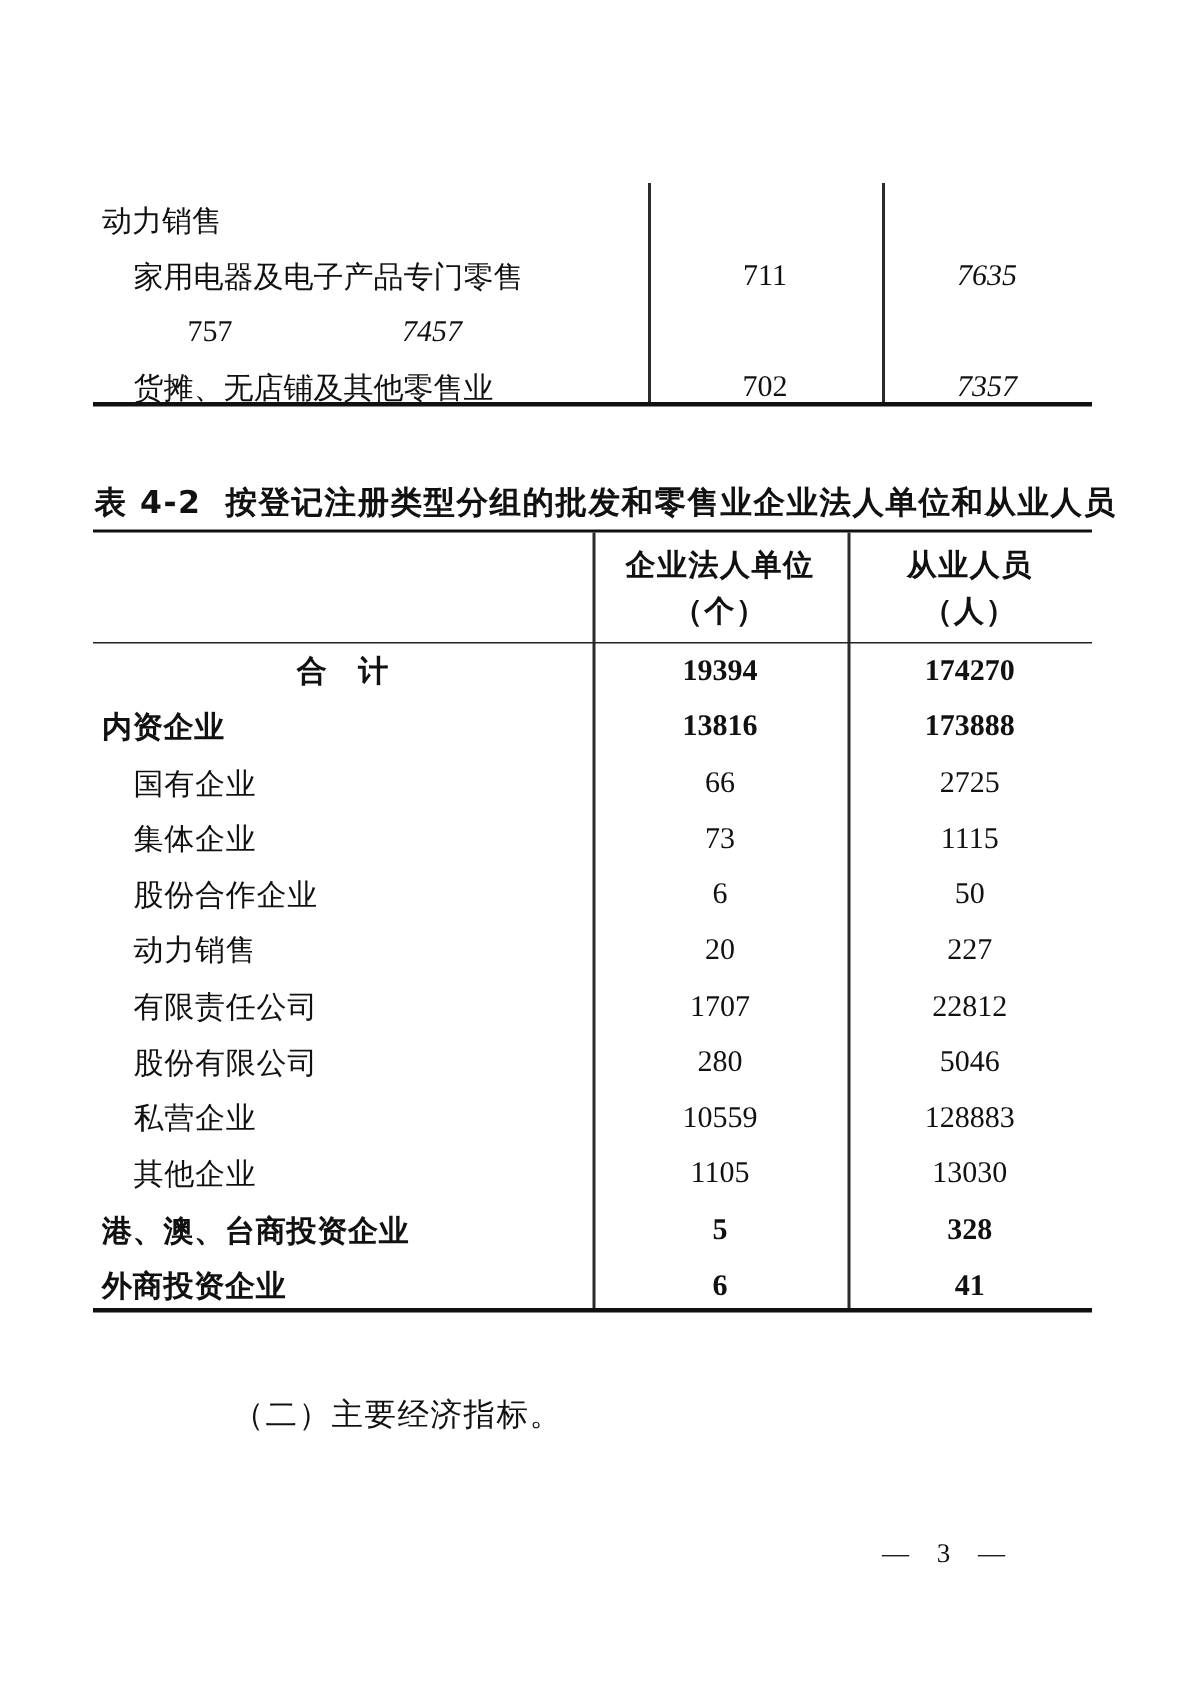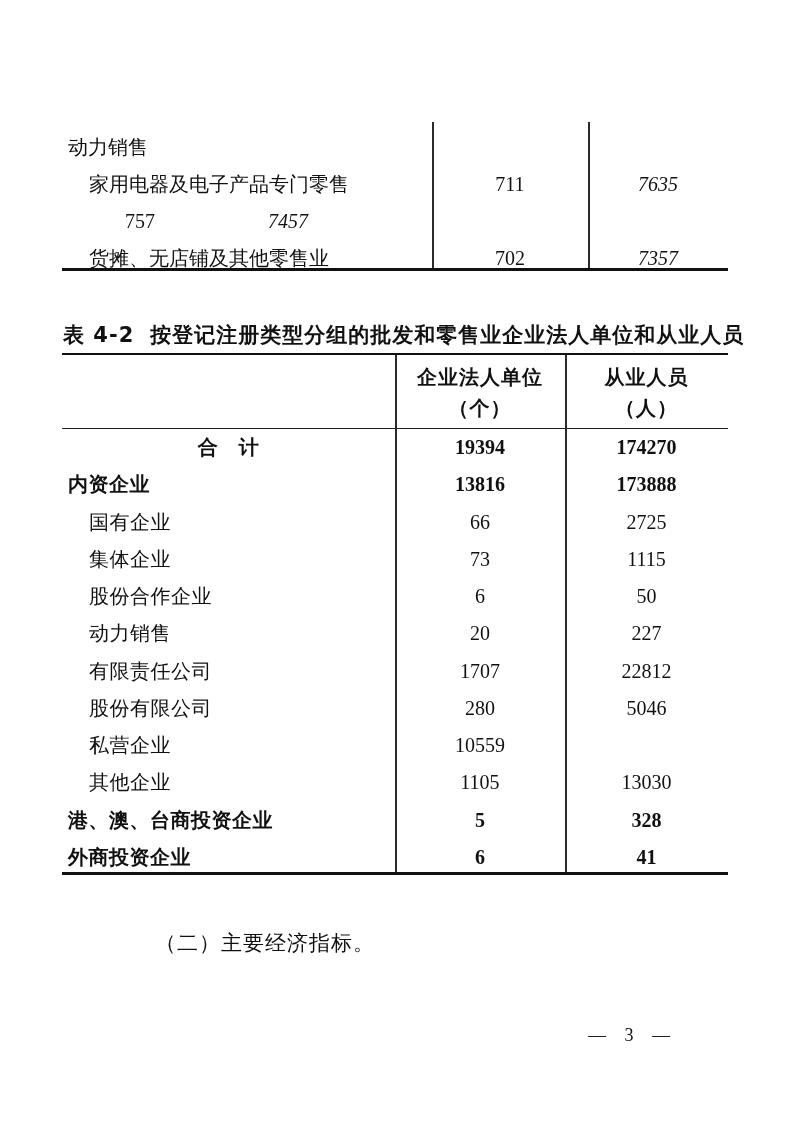--- a/index.html
+++ b/index.html
@@ -167,20 +167,21 @@
         <div class="c-num2">22812</div>
       </div>
       <div class="row indent">
         <div class="c-label">股份有限公司</div>
         <div class="c-num1">280</div>
         <div class="c-num2">5046</div>
       </div>
       <div class="row indent">
         <div class="c-label">私营企业</div>
         <div class="c-num1">10559</div>
+        <div class="c-num2">128883</div>
       </div>
       <div class="row indent">
         <div class="c-label">其他企业</div>
         <div class="c-num1">1105</div>
         <div class="c-num2">13030</div>
       </div>
       <div class="row bold">
         <div class="c-label">港、澳、台商投资企业</div>
         <div class="c-num1">5</div>
         <div class="c-num2">328</div>

